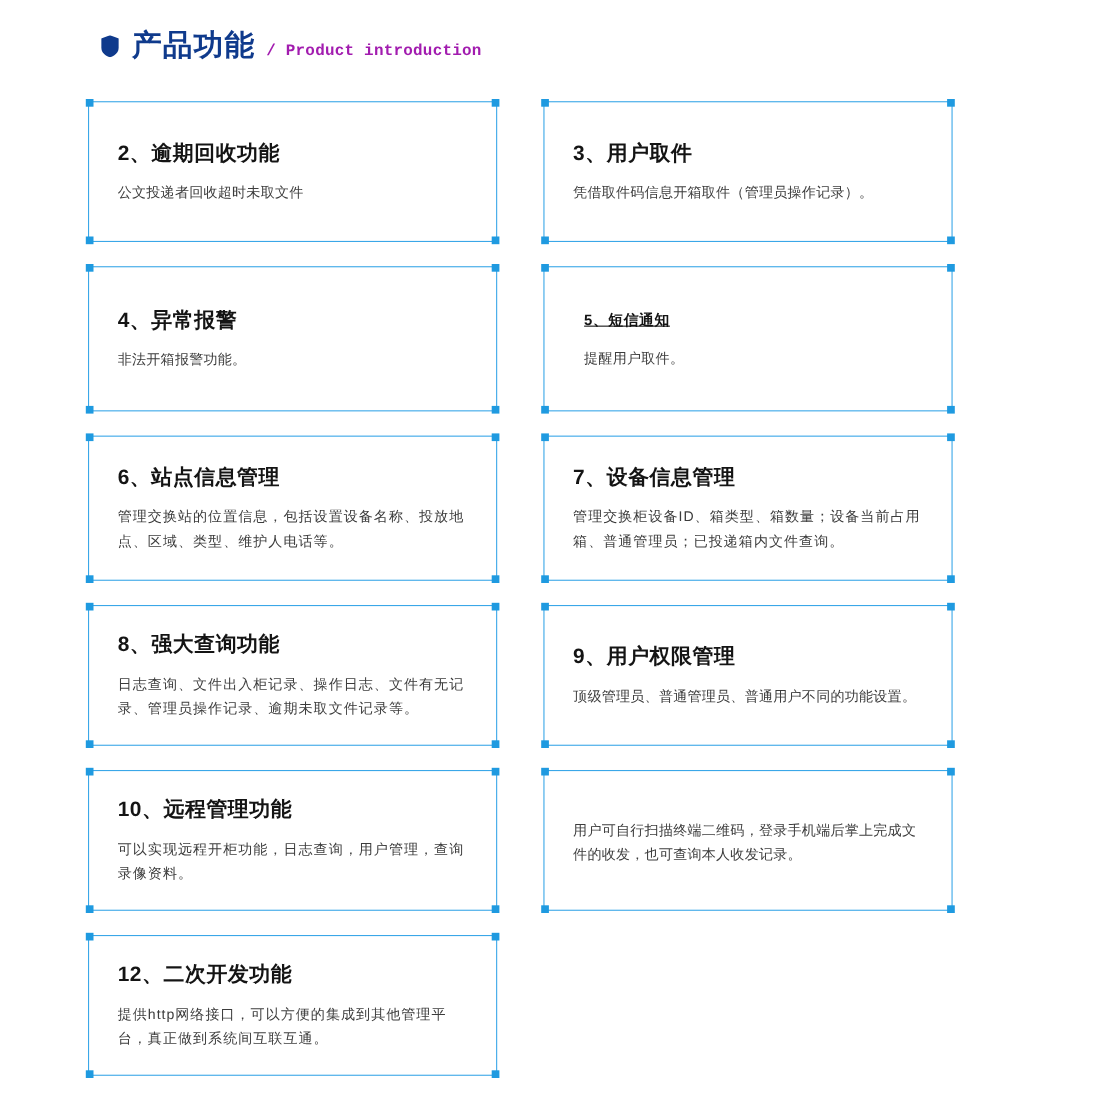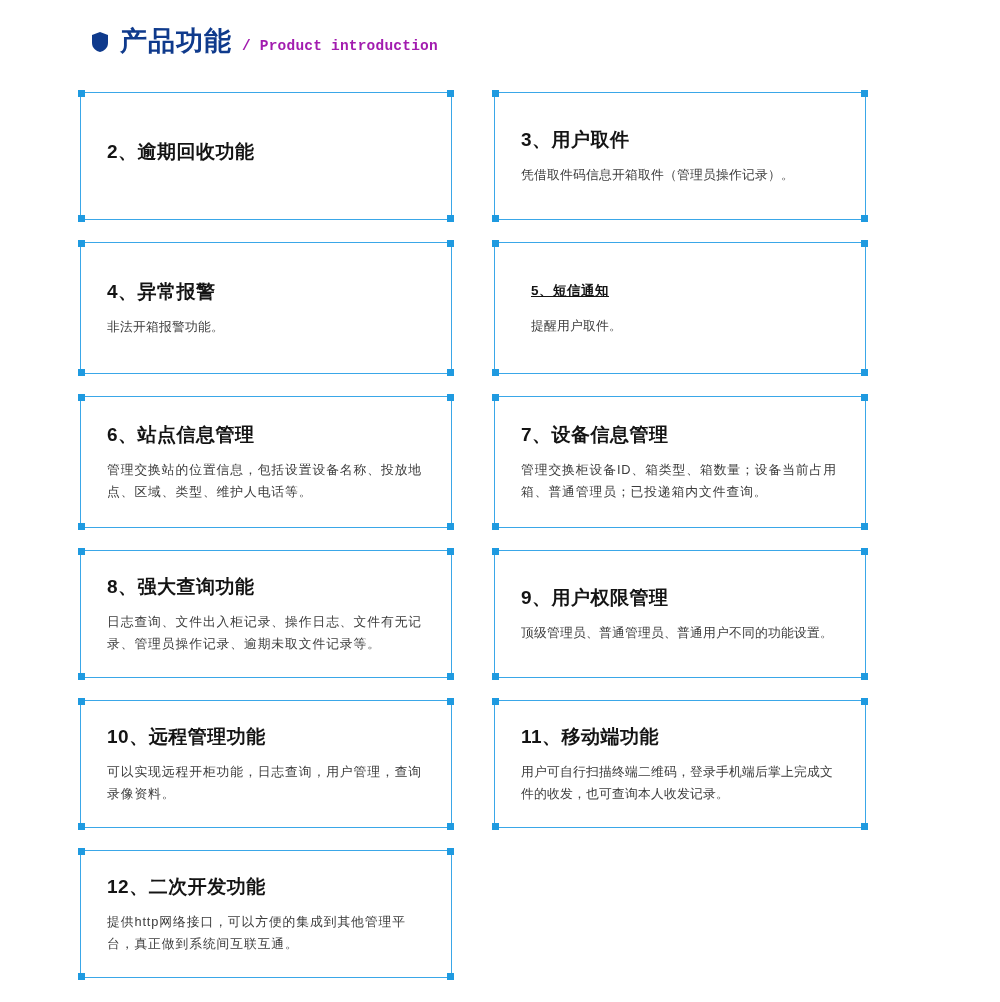--- a/index.html
+++ b/index.html
@@ -125,20 +125,21 @@
     <span class="title-en">/ Product introduction</span>
   </div>
 
   <div class="grid">
 
 
     <div class="card">
       <span class="c3"></span>
         <span class="c4"></span>
       <div class="card-title">2、逾期回收功能</div>
+      <div class="card-desc">公文投递者回收超时未取文件</div>
     </div>
 
     <div class="card">
       <span class="c3"></span>
         <span class="c4"></span>
       <div class="card-title">3、用户取件</div>
       <div class="card-desc">凭借取件码信息开箱取件（管理员操作记录）。</div>
     </div>
 
     <div class="card">
@@ -186,21 +187,20 @@
     <div class="card">
       <span class="c3"></span>
         <span class="c4"></span>
       <div class="card-title">10、远程管理功能</div>
       <div class="card-desc wide">可以实现远程开柜功能，日志查询，用户管理，查询录像资料。</div>
     </div>
 
     <div class="card">
       <span class="c3"></span>
         <span class="c4"></span>
-      <div class="card-title">11、移动端功能</div>
       <div class="card-desc">用户可自行扫描终端二维码，登录手机端后掌上完成文件的收发，也可查询本人收发记录。</div>
     </div>
 
     <div class="card">
       <span class="c3"></span>
         <span class="c4"></span>
       <div class="card-title">12、二次开发功能</div>
       <div class="card-desc wide">提供http网络接口，可以方便的集成到其他管理平台，真正做到系统间互联互通。</div>
     </div>
 

